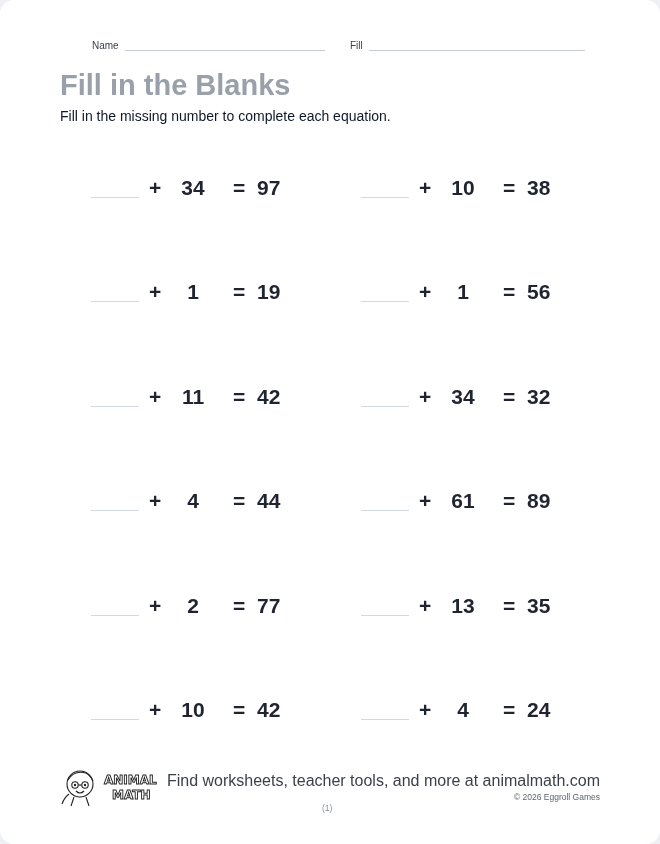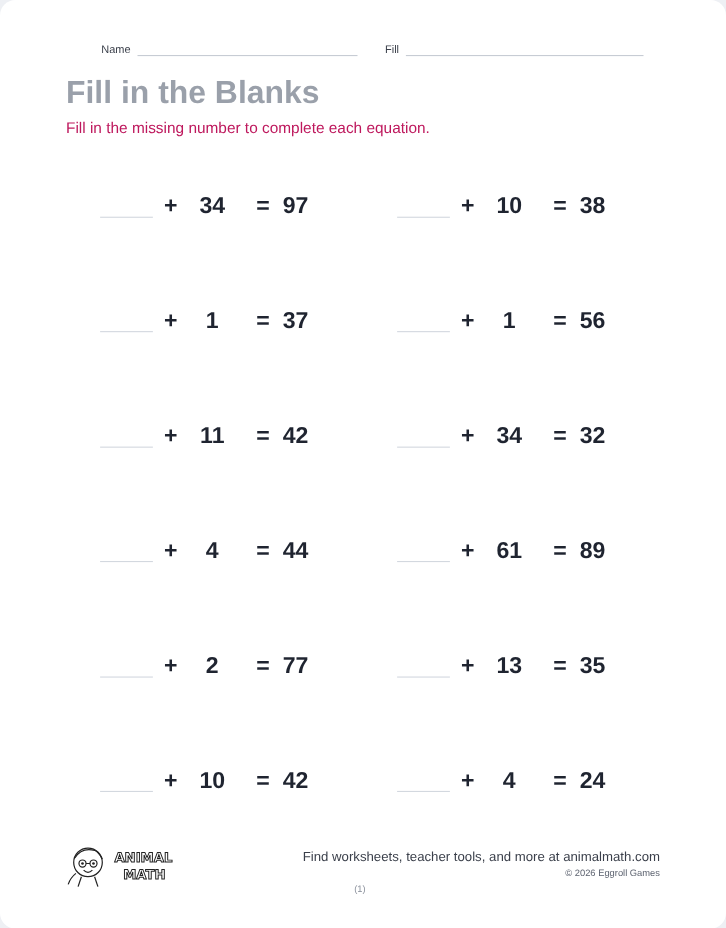--- a/index.html
+++ b/index.html
@@ -29,21 +29,21 @@
     .date-field { left: 290px; }
     .date-field .line { width: 216px; }
 
     .title {
       position: absolute; top: 62px; left: 60px;
       font-size: 29px; font-weight: 700; color: #9aa0aa;
       letter-spacing: 0px; line-height: 46px; margin: 0;
     }
     .subtitle {
       position: absolute; top: 108px; left: 60px;
-      font-size: 14px; color: #be185d; margin: 0;
+      font-size: 14px; color: #0f172a; margin: 0;
     }
 
     .problems { position: absolute; left: 0; top: 0; width: 660px; }
     .problem { position: absolute; height: 40px; width: 220px; }
     .blank {
       position: absolute; left: 0; top: 31px;
       width: 48px; border-bottom: 1.5px solid #d3d8df;
     }
     .tok {
       position: absolute; top: 10px;
@@ -54,21 +54,21 @@
     .addend { left: 82px; width: 40px; text-align: center; }
     .eq { left: 142px; }
     .sum { left: 166px; }
 
     .footer-logo {
       position: absolute; left: 60px; top: 764px; width: 112px; height: 44px;
     }
     .footer-text {
       position: absolute; right: 60px; top: 772px; text-align: right;
     }
-    .footer-line1 { font-size: 12px; color: #3a3f4a; padding-left: 30px; }
+    .footer-line1 { font-size: 16px; color: #3a3f4a; padding-left: 30px; }
     .footer-line2 { font-size: 8.5px; color: #5d6370; margin-top: 2px; }
     .page-num {
       position: absolute; left: 322px; top: 803px;
       font-size: 8.5px; color: #8a909b;
     }
   </style>
 </head>
 <body>
 
 <div class="page">
@@ -100,21 +100,21 @@
         <span class="tok plus">+</span>
         <span class="tok addend">10</span>
         <span class="tok eq">=</span>
         <span class="tok sum">38</span>
       </div>
       <div class="problem" style="left: 91px; top: 270px;">
         <span class="blank"></span>
         <span class="tok plus">+</span>
         <span class="tok addend">1</span>
         <span class="tok eq">=</span>
-        <span class="tok sum">37</span>
+        <span class="tok sum">19</span>
       </div>
       <div class="problem" style="left: 361px; top: 270px;">
         <span class="blank"></span>
         <span class="tok plus">+</span>
         <span class="tok addend">1</span>
         <span class="tok eq">=</span>
         <span class="tok sum">56</span>
       </div>
       <div class="problem" style="left: 91px; top: 375px;">
         <span class="blank"></span>

